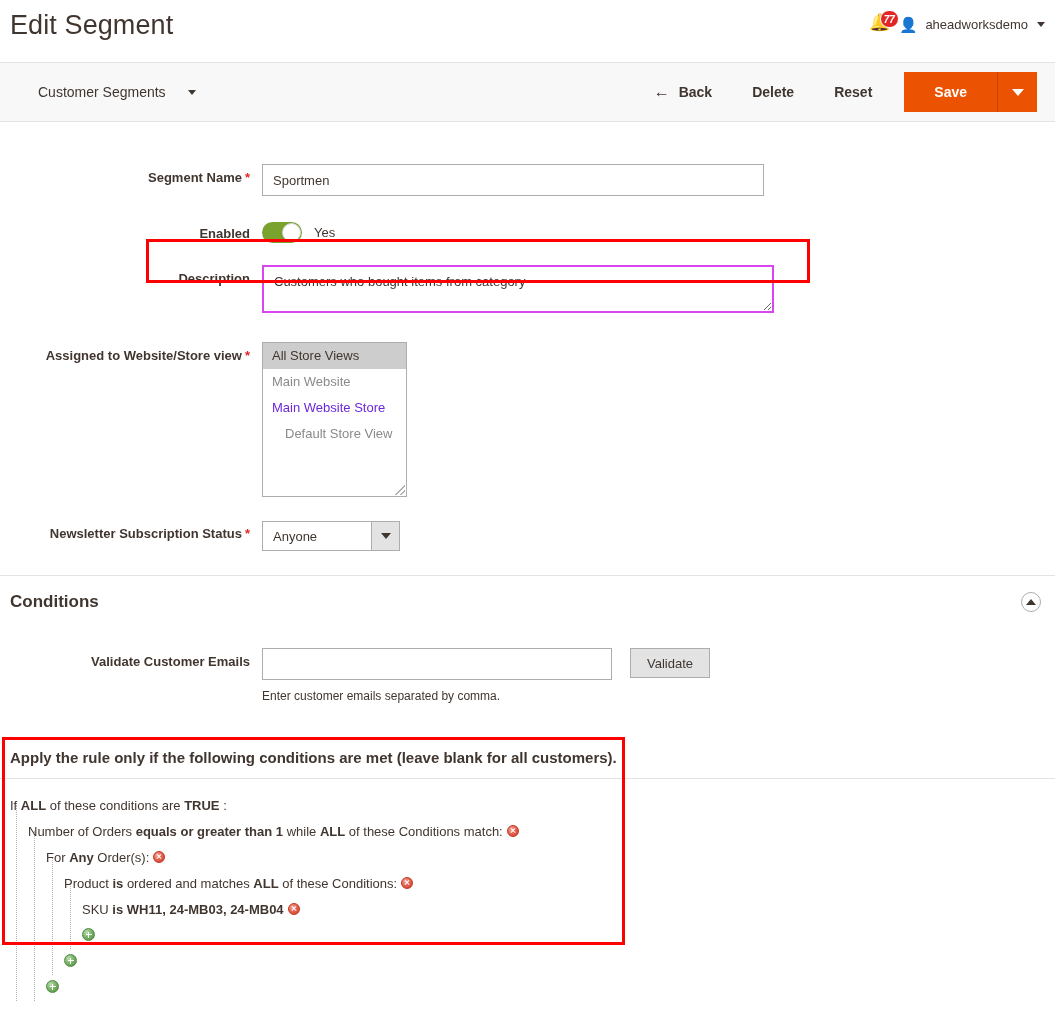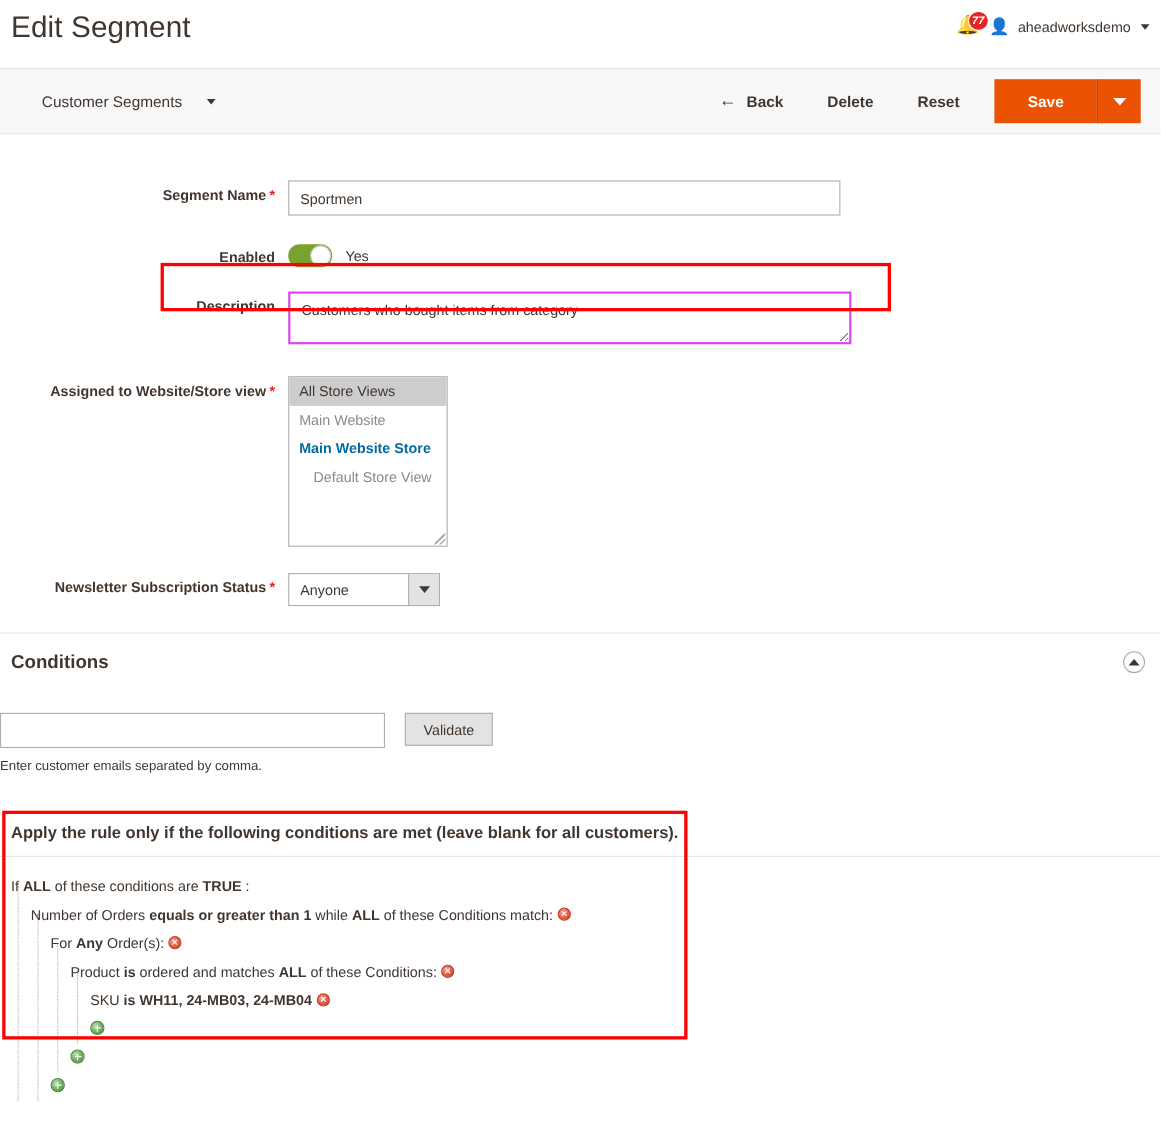--- a/index.html
+++ b/index.html
@@ -173,21 +173,21 @@
     width:145px; height:155px;
     border:1px solid #adadad;
     background:#fff;
     overflow:auto;
     position:relative;
     font-size:13px;
   }
   .ms-opt { padding:3px 9px; line-height:1.55; white-space:nowrap; cursor:pointer; }
   .ms-opt.selected { background:#cdcdcd; color:#41362f; }
   .ms-opt.website { color:#8a8a8a; }
-  .ms-opt.store { font-weight:bold; color:#0369a1; padding-left:9px; }
+  .ms-opt.store { font-weight:normal; color:#6d28d9; padding-left:9px; }
   .ms-opt.view { color:#8a8a8a; padding-left:22px; }
   .ms-resize {
     position:absolute; right:1px; bottom:1px;
     width:10px; height:10px;
     background:
       linear-gradient(135deg, transparent 45%, #b0b0b0 45%, #b0b0b0 55%, transparent 55%),
       linear-gradient(135deg, transparent 70%, #b0b0b0 70%, #b0b0b0 80%, transparent 80%);
   }
 
   
@@ -435,20 +435,21 @@
 </div>
 
 <div class="section-head">
   <span class="section-title">Conditions</span>
   <span class="collapse-icon">
       <span class="tri"></span>
     </span>
 </div>
 
 <div class="validate-row">
+  <div class="field-label" style="padding-top:6px;">Validate Customer Emails</div>
   <div class="field-control">
     <div style="display:flex;align-items:flex-start;">
       <input class="validate-input" type="text" value="" style="">
       <button class="validate-btn">Validate</button>
     </div>
     <div class="validate-note">Enter customer emails separated by comma.</div>
   </div>
 </div>
 
 <div class="rule-block">

